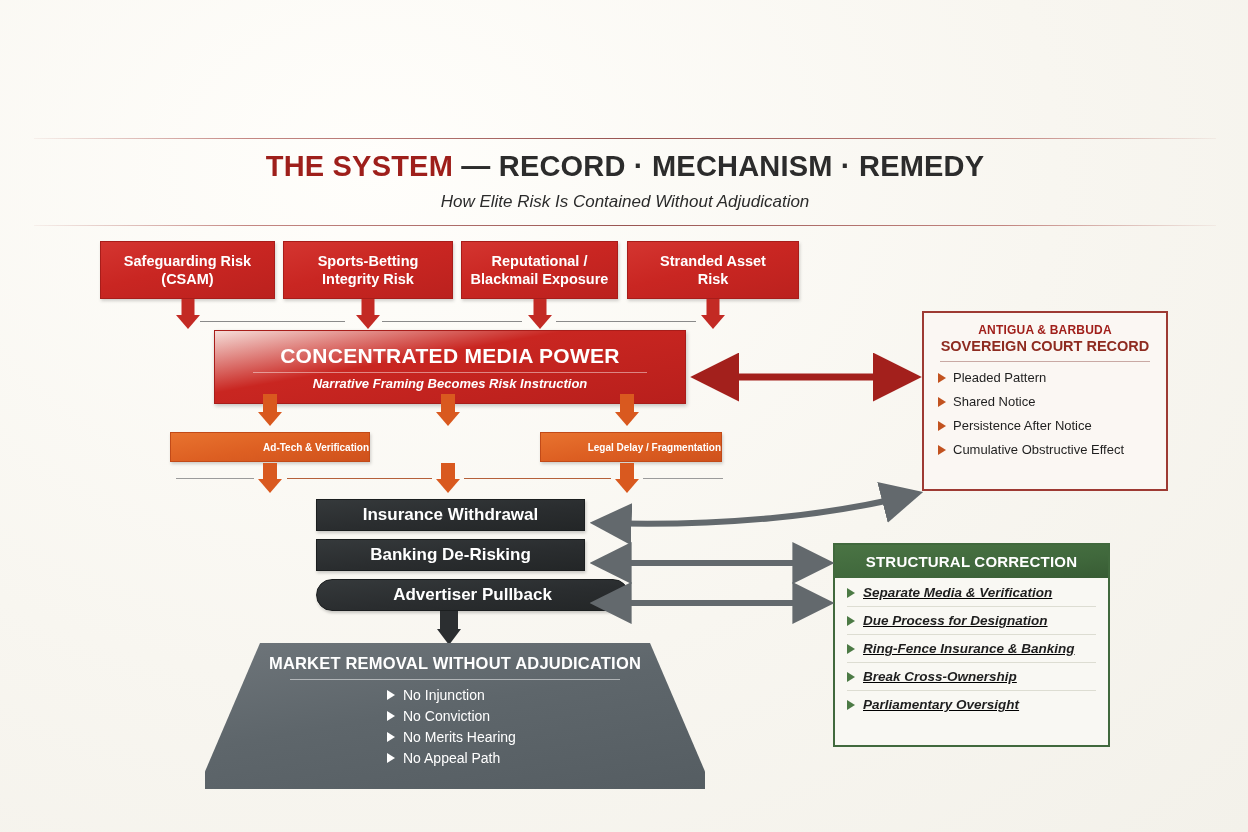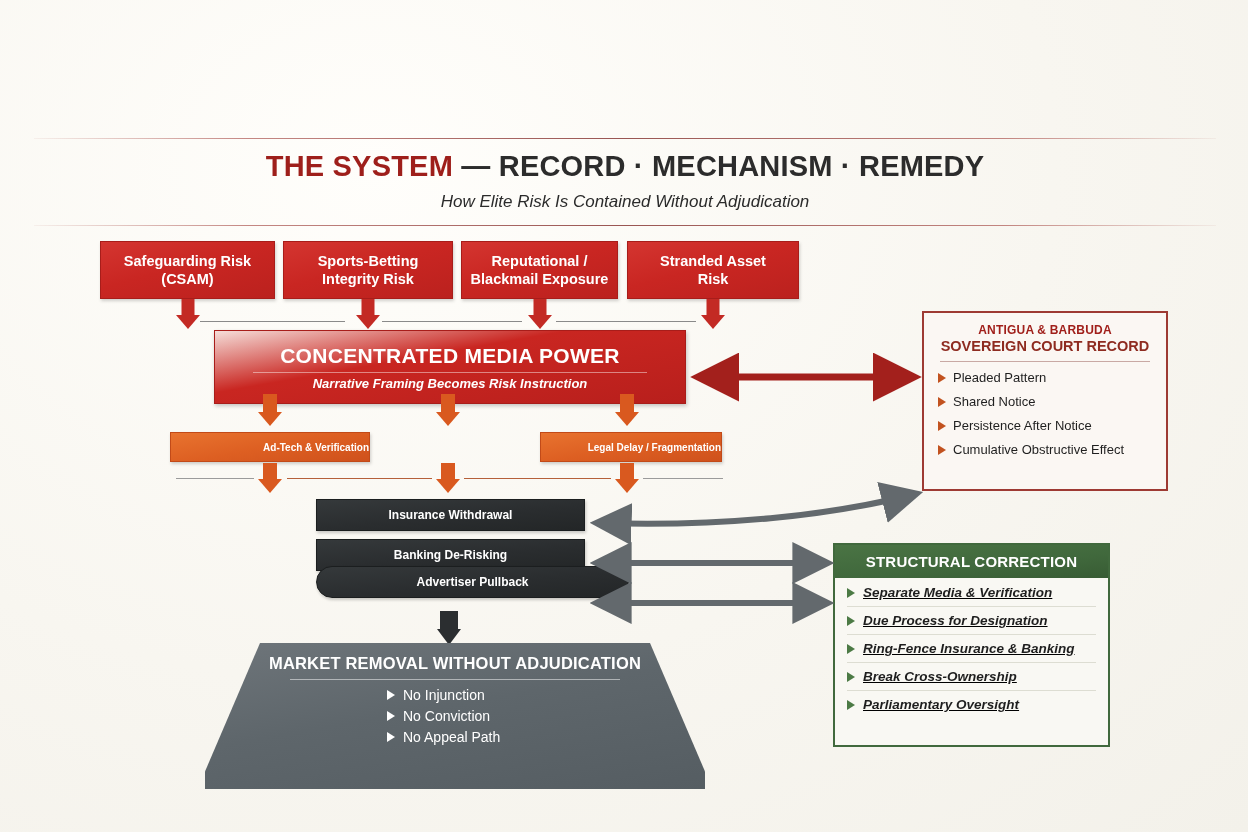--- a/index.html
+++ b/index.html
@@ -130,21 +130,21 @@
   }
 
   .dark-bar {
     position: absolute;
     background: linear-gradient(175deg, #35393b 0%, #2a2d2f 55%, #232627 100%);
     border: 1px solid #1b1e1f;
     color: #fff;
     display: flex;
     align-items: center;
     justify-content: center;
-    font-size: 12px;
+    font-size: 17px;
     font-weight: bold;
     box-shadow: 1px 2px 3px rgba(0,0,0,0.2);
   }
 
   
   .v-arrow { position: absolute; }
   .v-arrow .shaft {
     position: absolute;
     left: 50%;
     transform: translateX(-50%);
@@ -420,21 +420,21 @@
   <div class="connector-rule" style="left:287px; top:478px; width:145px; background:#b5603a;"></div>
   <div class="connector-rule" style="left:464px; top:478px; width:147px; background:#b5603a;"></div>
   <div class="connector-rule" style="left:643px; top:478px; width:80px; background:#9b9b9b;"></div>
 
   <div class="dark-bar" style="left:316px; top:499px; width:269px; height:32px;">
     <span>Insurance Withdrawal</span>
   </div>
   <div class="dark-bar" style="left:316px; top:539px; width:269px; height:32px;">
     <span>Banking De-Risking</span>
   </div>
-  <div class="dark-bar" style="left:316px; top:566px; width:313px; height:32px;border-radius:16px;">
+  <div class="dark-bar" style="left:316px; top:579px; width:313px; height:32px;border-radius:16px;">
     <span>Advertiser Pullback</span>
   </div>
 
   <div class="v-arrow dark" style="left:432px; top:611px; width:34px; height:34px;">
     <div class="shaft" style="width:18px; height:19px;"></div>
       <div class="head"></div>
   </div>
 
 
   <div id="record-panel">
@@ -496,20 +496,24 @@
         <div class="rm-item">
           <span class="tri-white"></span>
           <span>No Injunction</span>
         </div>
         <div class="rm-item">
           <span class="tri-white"></span>
           <span>No Conviction</span>
         </div>
         <div class="rm-item">
           <span class="tri-white"></span>
+          <span>No Merits Hearing</span>
+        </div>
+        <div class="rm-item">
+          <span class="tri-white"></span>
           <span>No Appeal Path</span>
         </div>
       </div>
     </div>
   </div>
 
   <svg class="overlay" viewBox="0 0 1248 832">
     <defs>
       <marker id="mk-red-r" markerWidth="7" markerHeight="7" refX="5.6" refY="3.5" orient="auto">
         <path d="M0,0 L7,3.5 L0,7 Z" fill="#a3201c"></path>

